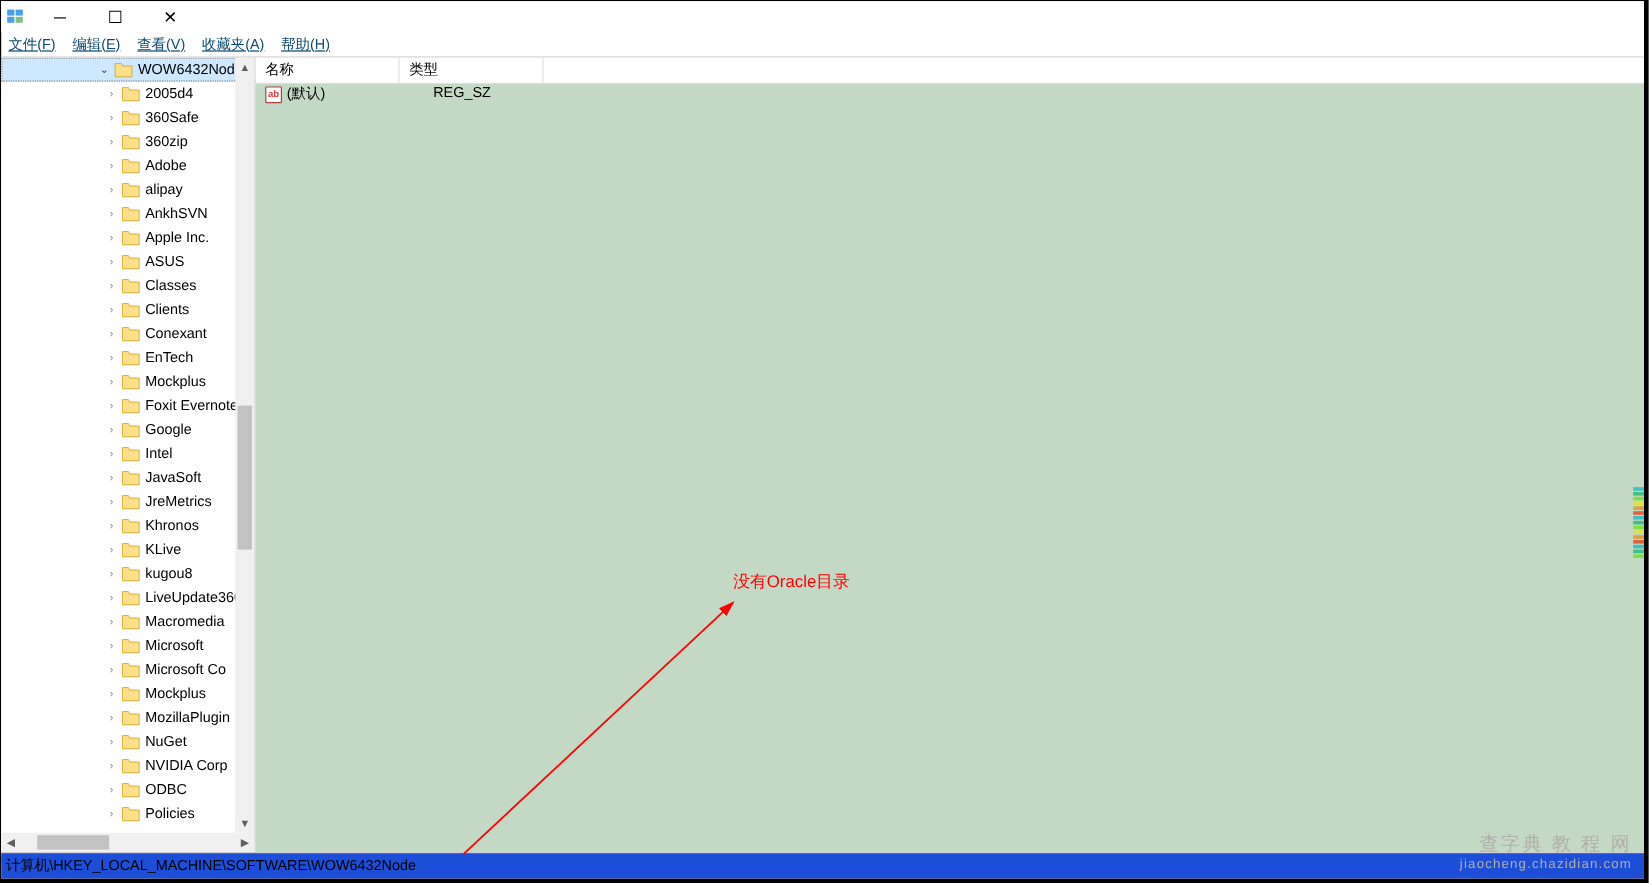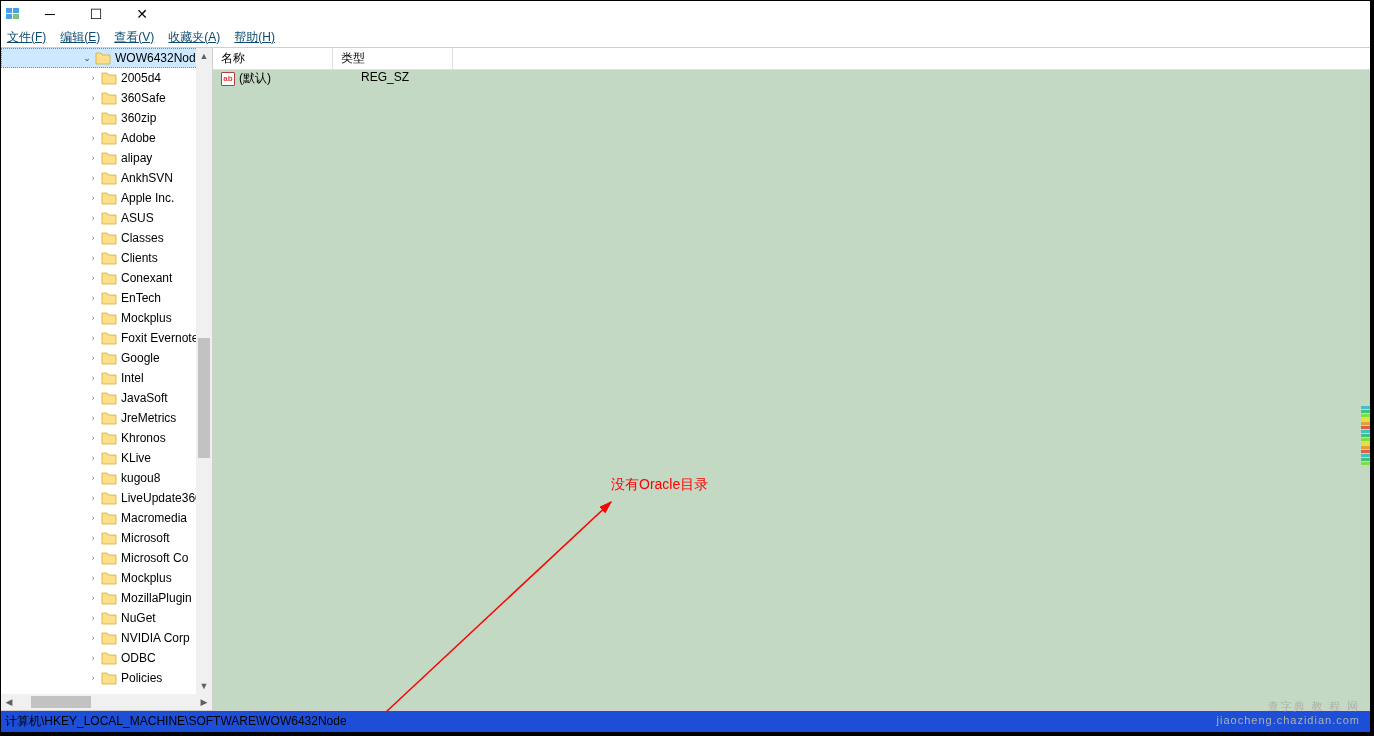--- a/index.html
+++ b/index.html
@@ -39,21 +39,21 @@
 .list-row .row-name { width: 120px; padding-left: 8px; display: flex; align-items: center; gap: 4px; }
 .list-row .row-type { width: 120px; padding-left: 8px; }
 .list-row .row-data { flex: 1; padding-left: 8px; }
 .string-icon { width: 14px; height: 14px; border: 1px solid #b04040; background:#fff; color:#e04040; font-size:8px; font-weight:bold; display:flex; align-items:center; justify-content:center; border-radius:1px; }
 .statusbar { height: 22px; display: flex; align-items: center; padding-left: 4px; border-top: 1px solid #d0d0d0; background: #1d4ed8; color: #000; }
 .annotation { position: absolute; left: 398px; top: 428px; color: #ff0000; font-size: 14px; pointer-events: none; }
 .arrow-svg { position: absolute; left: 168px; top: 444px; pointer-events: none; }
 .right-edge { position:absolute; right:0; top:404px; width:9px; height:90px; }
 .right-edge div { height:3px; margin:1px 0; }
 .watermark { position:absolute; right:10px; bottom:6px; font-size:11px; color:#b0b0aa; letter-spacing:1px; }
-.watermark2 { position:absolute; right:10px; bottom:18px; font-size:11px; color:#b0b0aa; letter-spacing:2px; font-family: Liberation Serif, serif;}
+.watermark2 { position:absolute; right:10px; bottom:18px; font-size:16px; color:#b0b0aa; letter-spacing:2px; font-family: Liberation Sans, sans-serif;}
 </style>
 </head>
 <body>
 
 <div class="window">
 
   <div class="titlebar">
     <svg class="app-icon" viewBox="0 0 16 16">
       <rect x="1" y="2" width="6" height="5" fill="#4aa0e8"></rect>
         <rect x="8" y="2" width="6" height="5" fill="#4aa0e8"></rect>

